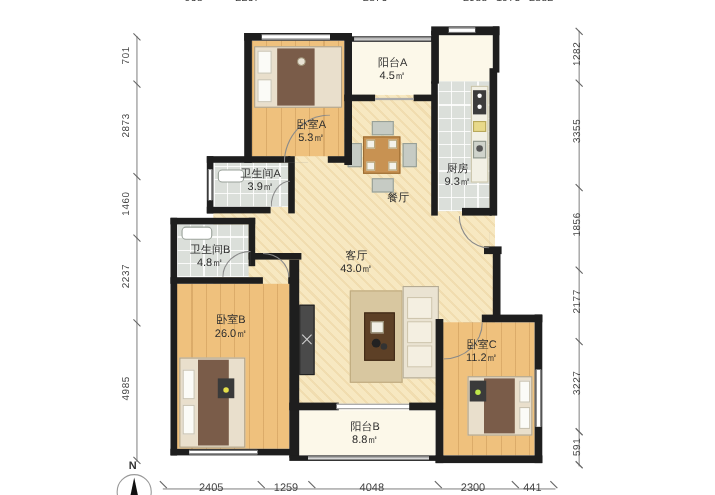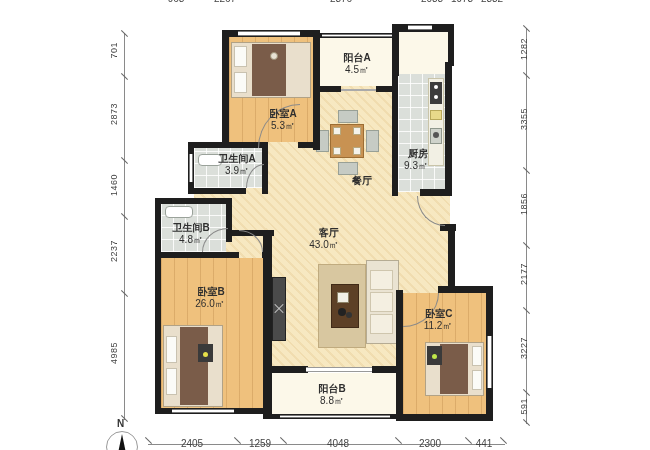--- a/index.html
+++ b/index.html
@@ -39,21 +39,21 @@
   .sofa{background:#eae3d2;border:1px solid #b5ab93;}
   .cushion{background:#f4efe1;border:1px solid #cfc6ae;}
   .counter{background:#f2f0e4;border:1px solid #c9c4a9;}
   .stove{background:#3c3c3c;}
   .basin{background:#fff;border:1px solid #9aa29a;border-radius:4px;}
   .acunit{background:#4a4a4a;border:1px solid #222;}
   .acbar{position:absolute;background:#cfcfcf;width:12px;height:1px;left:0;top:30px;}
   
   .rlabel{position:absolute;transform:translateX(-50%);text-align:center;color:#2e2e2e;
           font-size:10px;line-height:12px;white-space:nowrap;z-index:40;}
-  .rname{font-weight:700;text-align:right;}
+  .rname{font-weight:400;}
   
   #wm{position:absolute;left:232px;top:86px;z-index:30;font-family:"Liberation Serif",serif;
       font-size:62px;font-weight:700;letter-spacing:2px;color:rgba(125,125,125,.5);line-height:1;}
   #wm .wmA{color:rgba(195,60,68,.62);}
   
   .dline{position:absolute;background:#8a8a8a;}
   .tk{position:absolute;width:9px;height:1px;background:#666;transform:rotate(45deg);}
   .dimv{position:absolute;writing-mode:vertical-rl;transform:rotate(180deg);
         font-size:9px;color:#444;letter-spacing:.5px;}
   .dimh{position:absolute;font-size:10px;color:#444;transform:translateX(-50%);}

